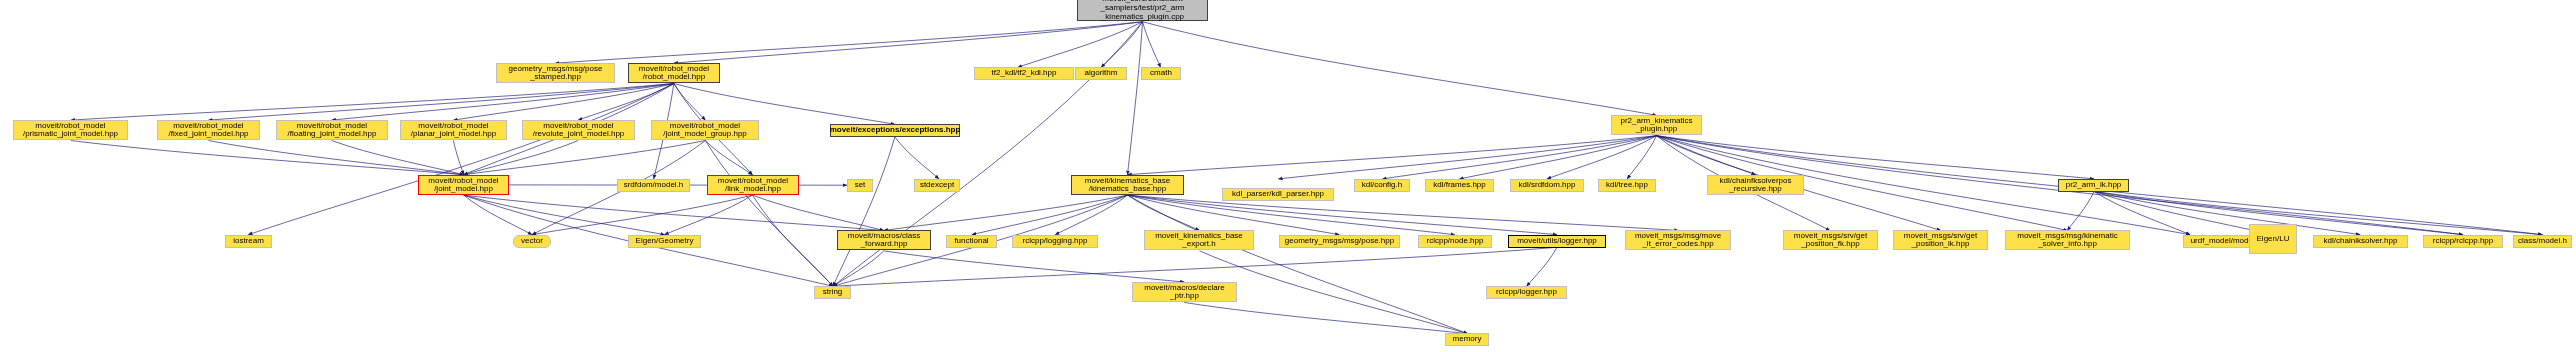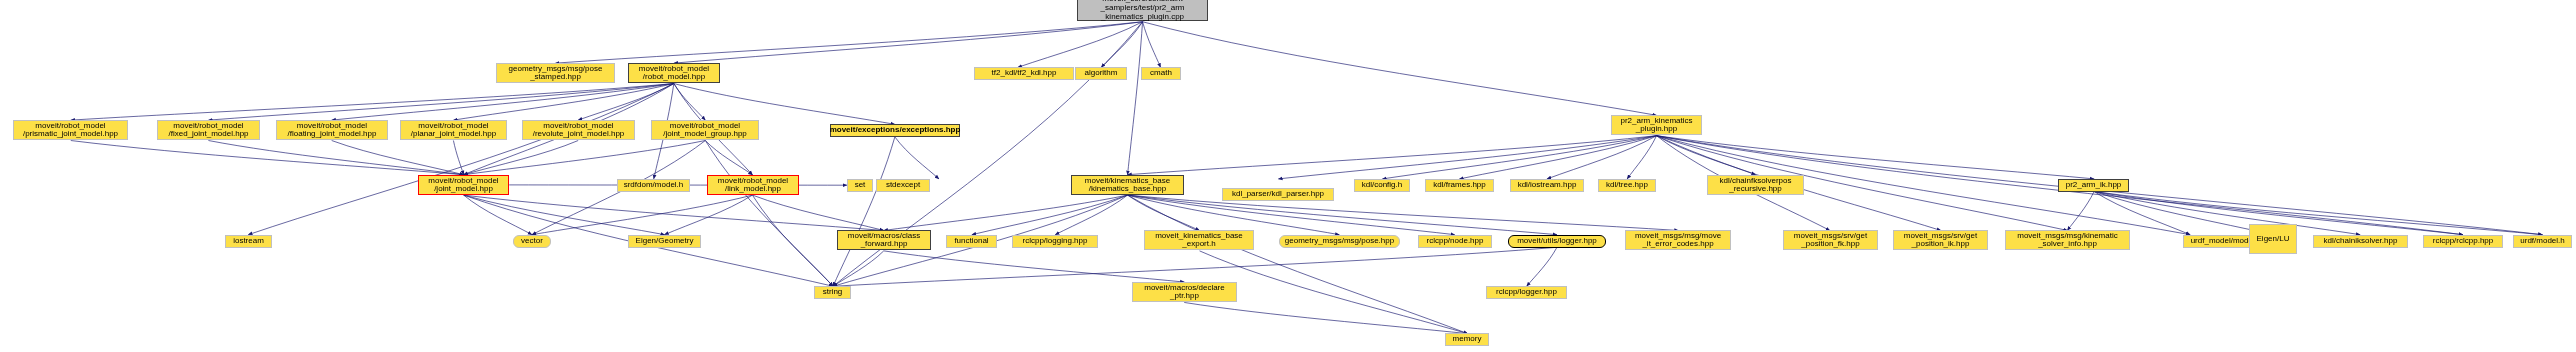--- a/index.html
+++ b/index.html
@@ -163,55 +163,55 @@
 /revolute_joint_model.hpp</div>
     <div class="node " style="left: 651px; top: 120px; width: 108px; height: 20.4px;">moveit/robot_model
 /joint_model_group.hpp</div>
     <div class="node strong" style="left: 830px; top: 124px; width: 130px; height: 12.6px; font-weight: bold;">moveit/exceptions/exceptions.hpp</div>
     <div class="node red" style="left: 418px; top: 175px; width: 91px; height: 20.4px;">moveit/robot_model
 /joint_model.hpp</div>
     <div class="node " style="left: 617px; top: 179px; width: 73px; height: 12.6px;">srdfdom/model.h</div>
     <div class="node red" style="left: 707px; top: 175px; width: 92px; height: 20.4px;">moveit/robot_model
 /link_model.hpp</div>
     <div class="node " style="left: 847px; top: 179px; width: 26px; height: 12.6px;">set</div>
-    <div class="node " style="left: 876px; top: 179px; width: 54px; height: 12.6px;">stdexcept</div>
+    <div class="node " style="left: 914px; top: 179px; width: 46px; height: 12.6px;">stdexcept</div>
     <div class="node strong" style="left: 1071px; top: 175px; width: 113px; height: 20.4px;">moveit/kinematics_base
 /kinematics_base.hpp</div>
     <div class="node " style="left: 1222px; top: 188px; width: 112px; height: 12.6px;">kdl_parser/kdl_parser.hpp</div>
     <div class="node " style="left: 1354px; top: 179px; width: 56px; height: 12.6px;">kdl/config.h</div>
     <div class="node " style="left: 1425px; top: 179px; width: 69px; height: 12.6px;">kdl/frames.hpp</div>
-    <div class="node " style="left: 1510px; top: 179px; width: 74px; height: 12.6px;">kdl/iostream.hpp</div>
+    <div class="node " style="left: 1510px; top: 179px; width: 74px; height: 12.6px;">kdl/srdfdom.hpp</div>
     <div class="node " style="left: 1598px; top: 179px; width: 58px; height: 12.6px;">kdl/tree.hpp</div>
     <div class="node " style="left: 1707px; top: 175px; width: 97px; height: 20.4px;">kdl/chainfksolverpos
 _recursive.hpp</div>
     <div class="node strong" style="left: 2058px; top: 179px; width: 71px; height: 12.6px;">pr2_arm_ik.hpp</div>
     <div class="node " style="left: 225px; top: 235px; width: 47px; height: 12.6px;">iostream</div>
     <div class="node " style="left: 513px; top: 235px; width: 38px; height: 12.6px; border-radius: 6px;">vector</div>
     <div class="node " style="left: 628px; top: 235px; width: 73px; height: 12.6px;">Eigen/Geometry</div>
     <div class="node strong" style="left: 837px; top: 230px; width: 94px; height: 20.4px;">moveit/macros/class
 _forward.hpp</div>
     <div class="node " style="left: 946px; top: 235px; width: 51px; height: 12.6px;">functional</div>
     <div class="node " style="left: 1012px; top: 235px; width: 86px; height: 12.6px;">rclcpp/logging.hpp</div>
     <div class="node " style="left: 1144px; top: 230px; width: 110px; height: 20.4px;">moveit_kinematics_base
 _export.h</div>
-    <div class="node " style="left: 1279px; top: 235px; width: 121px; height: 12.6px; border-radius: 6px;">geometry_msgs/msg/pose.hpp</div>
+    <div class="node " style="left: 1279px; top: 235px; width: 121px; height: 12.6px;">geometry_msgs/msg/pose.hpp</div>
     <div class="node " style="left: 1418px; top: 235px; width: 74px; height: 12.6px;">rclcpp/node.hpp</div>
-    <div class="node black" style="left: 1508px; top: 235px; width: 98px; height: 12.6px; border-radius: 6px;">moveit/utils/logger.hpp</div>
+    <div class="node black" style="left: 1508px; top: 235px; width: 98px; height: 12.6px;">moveit/utils/logger.hpp</div>
     <div class="node " style="left: 1625px; top: 230px; width: 106px; height: 20.4px;">moveit_msgs/msg/move
 _it_error_codes.hpp</div>
     <div class="node " style="left: 1783px; top: 230px; width: 95px; height: 20.4px;">moveit_msgs/srv/get
 _position_fk.hpp</div>
     <div class="node " style="left: 1893px; top: 230px; width: 95px; height: 20.4px;">moveit_msgs/srv/get
 _position_ik.hpp</div>
     <div class="node " style="left: 2005px; top: 230px; width: 125px; height: 20.4px;">moveit_msgs/msg/kinematic
 _solver_info.hpp</div>
     <div class="node " style="left: 2147px; top: 235px; width: 86px; height: 12.6px; margin-left: 36px;">urdf_model/model.h</div>
     <div class="node " style="left: 2249px; top: 224px; width: 48px; height: 30px;">Eigen/LU</div>
     <div class="node " style="left: 2313px; top: 235px; width: 95px; height: 12.6px;">kdl/chainiksolver.hpp</div>
     <div class="node " style="left: 2423px; top: 235px; width: 80px; height: 12.6px;">rclcpp/rclcpp.hpp</div>
-    <div class="node " style="left: 2513px; top: 235px; width: 59px; height: 12.6px;">urdf/model.h</div>
+    <div class="node " style="left: 2513px; top: 235px; width: 59px; height: 12.6px;">class/model.h</div>
     <div class="node " style="left: 814px; top: 286px; width: 37px; height: 12.6px;">string</div>
     <div class="node " style="left: 1132px; top: 282px; width: 105px; height: 20.4px;">moveit/macros/declare
 _ptr.hpp</div>
     <div class="node " style="left: 1486px; top: 286px; width: 81px; height: 12.6px;">rclcpp/logger.hpp</div>
     <div class="node " style="left: 1445px; top: 333px; width: 44px; height: 12.6px;">memory</div>
   </div>
 
 
 </body></html>

